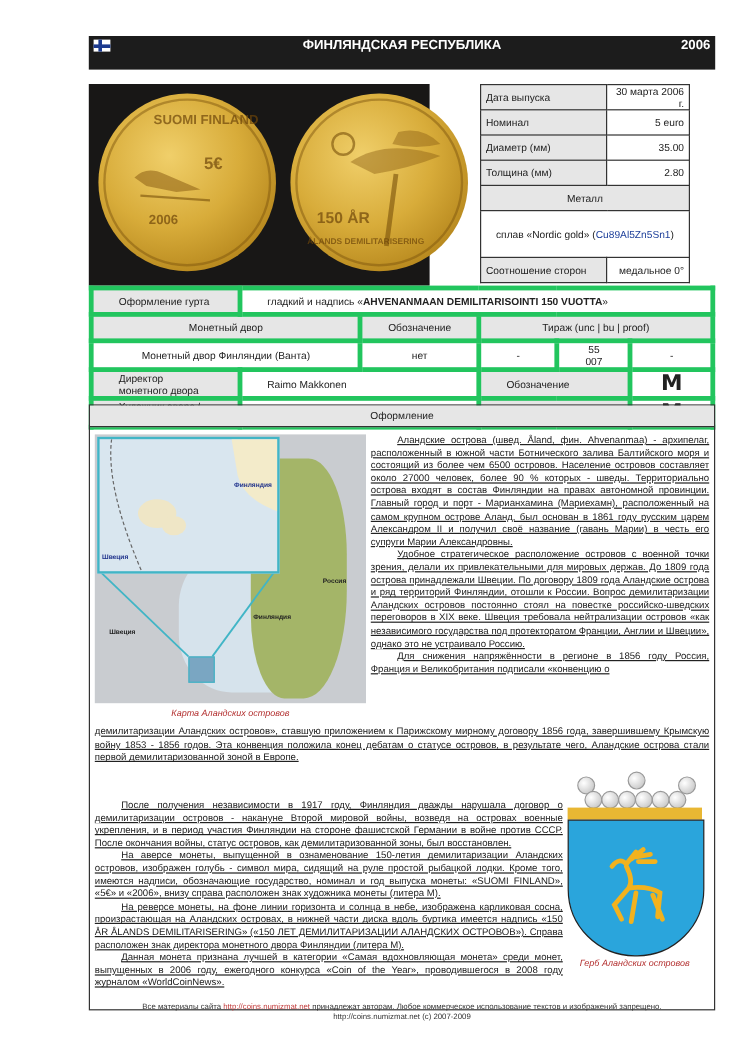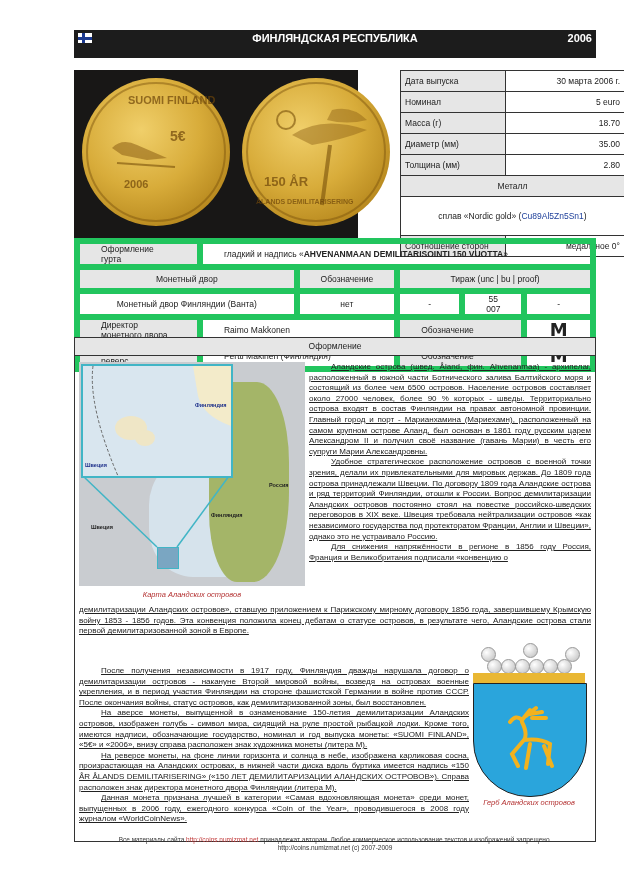--- a/index.html
+++ b/index.html
@@ -13,29 +13,29 @@
   .topbar .year{position:absolute;right:4px;}
   .subtitle{text-align:center;font-weight:bold;font-size:9.5px;height:14px;line-height:14px;margin-top:6px;color:#222;}
   table{border-collapse:collapse;}
   .specs{position:absolute;left:0;top:40px;width:522px;}
   .coins{position:absolute;left:0;top:0;width:284px;height:168px;background:#181716;}
   .coin{position:absolute;top:8px;width:148px;height:148px;border-radius:50%;background:radial-gradient(circle at 40% 35%,#f0cf6a 0%,#d8ac3a 45%,#b5861c 80%,#8f6410 100%);}
   .coin.obv{left:8px;}
   .coin.rev{left:168px;}
   .coin .rim{position:absolute;left:4px;top:4px;right:4px;bottom:4px;border-radius:50%;border:2px solid rgba(120,80,10,0.45);}
   .coin .txt{position:absolute;color:rgba(110,70,10,0.7);font-weight:bold;font-size:11px;}
-  .spec-table{position:absolute;left:326px;top:0;width:225px;font-size:8.5px;}
+  .spec-table{position:absolute;left:326px;top:0;width:175px;font-size:8.5px;}
   .spec-table td{border:1px solid #333;height:20px;padding:0 4px;}
   .spec-table td.lbl{background:#e6e6e6;width:96px;}
   .spec-table td.val{text-align:right;background:#fff;}
   .spec-table td.hdr{background:#e6e6e6;text-align:center;}
   .spec-table td.metal{text-align:center;height:38px;}
   .metal .formula{color:#1d3f9a;}
   .info{position:absolute;left:0;top:168px;width:522px;font-size:8.5px;}
-  .info td{border:6px solid #22c55e;height:18px;padding:0 21px;}
+  .info td{border:4px solid #22c55e;height:18px;padding:0 21px;}
   .info .grey{background:#e6e6e6;}
   .info .c{text-align:center;}
   .mintmark{font-weight:bold;font-size:18px;font-family:"DejaVu Sans",sans-serif;text-align:center;line-height:18px;}
   .design{position:absolute;left:0;top:307px;width:522px;height:505px;border:1px solid #333;box-sizing:border-box;}
   .design .hdr{height:17px;line-height:17px;text-align:center;font-size:8.5px;background:#e6e6e6;border-bottom:1px solid #333;}
   .map{position:absolute;left:4px;top:24px;width:226px;height:224px;background:#c9ccd0;overflow:hidden;}
   .map .sea{position:absolute;left:70px;top:95px;width:110px;height:120px;background:#d6e3ec;border-radius:40% 50% 30% 40%;}
   .map .fin{position:absolute;left:130px;top:20px;width:80px;height:200px;background:#a4b568;border-radius:30% 40% 45% 35%;}
   .map .inset{position:absolute;left:2px;top:2px;width:148px;height:110px;background:#d9e6ef;border:2px solid #41b5c6;}
   .map .lbl{position:absolute;font-size:5.5px;font-weight:bold;color:#222;}
@@ -99,24 +99,20 @@
       <tbody>
           <tr>
             <td class="lbl">Дата выпуска</td>
             <td class="val">30 марта 2006 г.</td>
           </tr>
       <tr>
             <td class="lbl">Номинал</td>
             <td class="val">5 euro</td>
           </tr>
       <tr>
-            <td class="lbl">Масса (г)</td>
-            <td class="val">18.70</td>
-          </tr>
-      <tr>
             <td class="lbl">Диаметр (мм)</td>
             <td class="val">35.00</td>
           </tr>
       <tr>
             <td class="lbl">Толщина (мм)</td>
             <td class="val">2.80</td>
           </tr>
       <tr>
             <td class="hdr" colspan="2">Металл</td>
           </tr>

